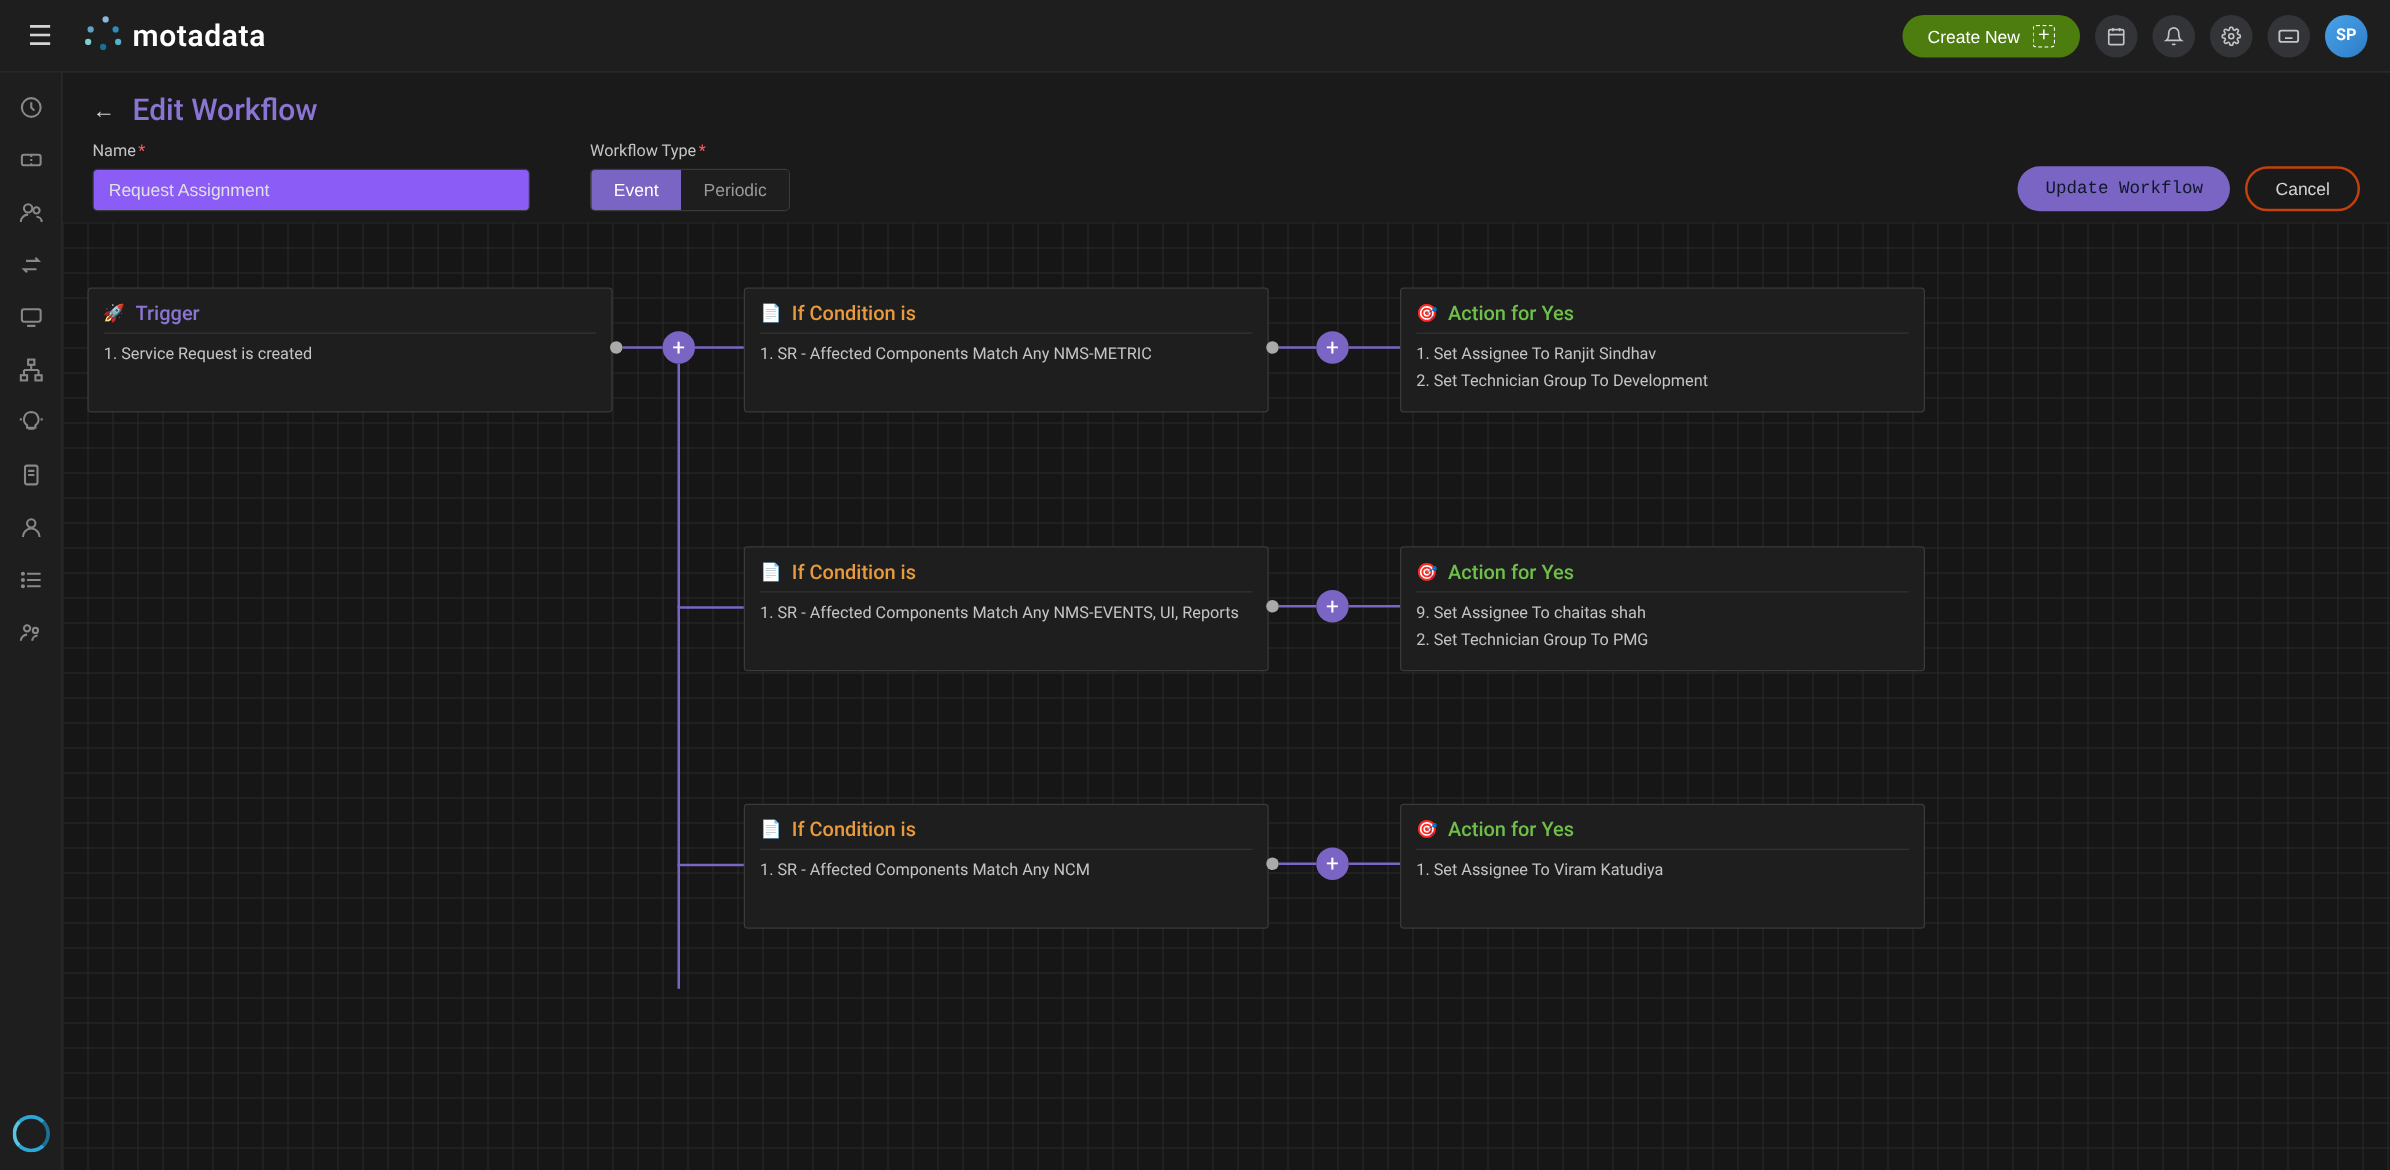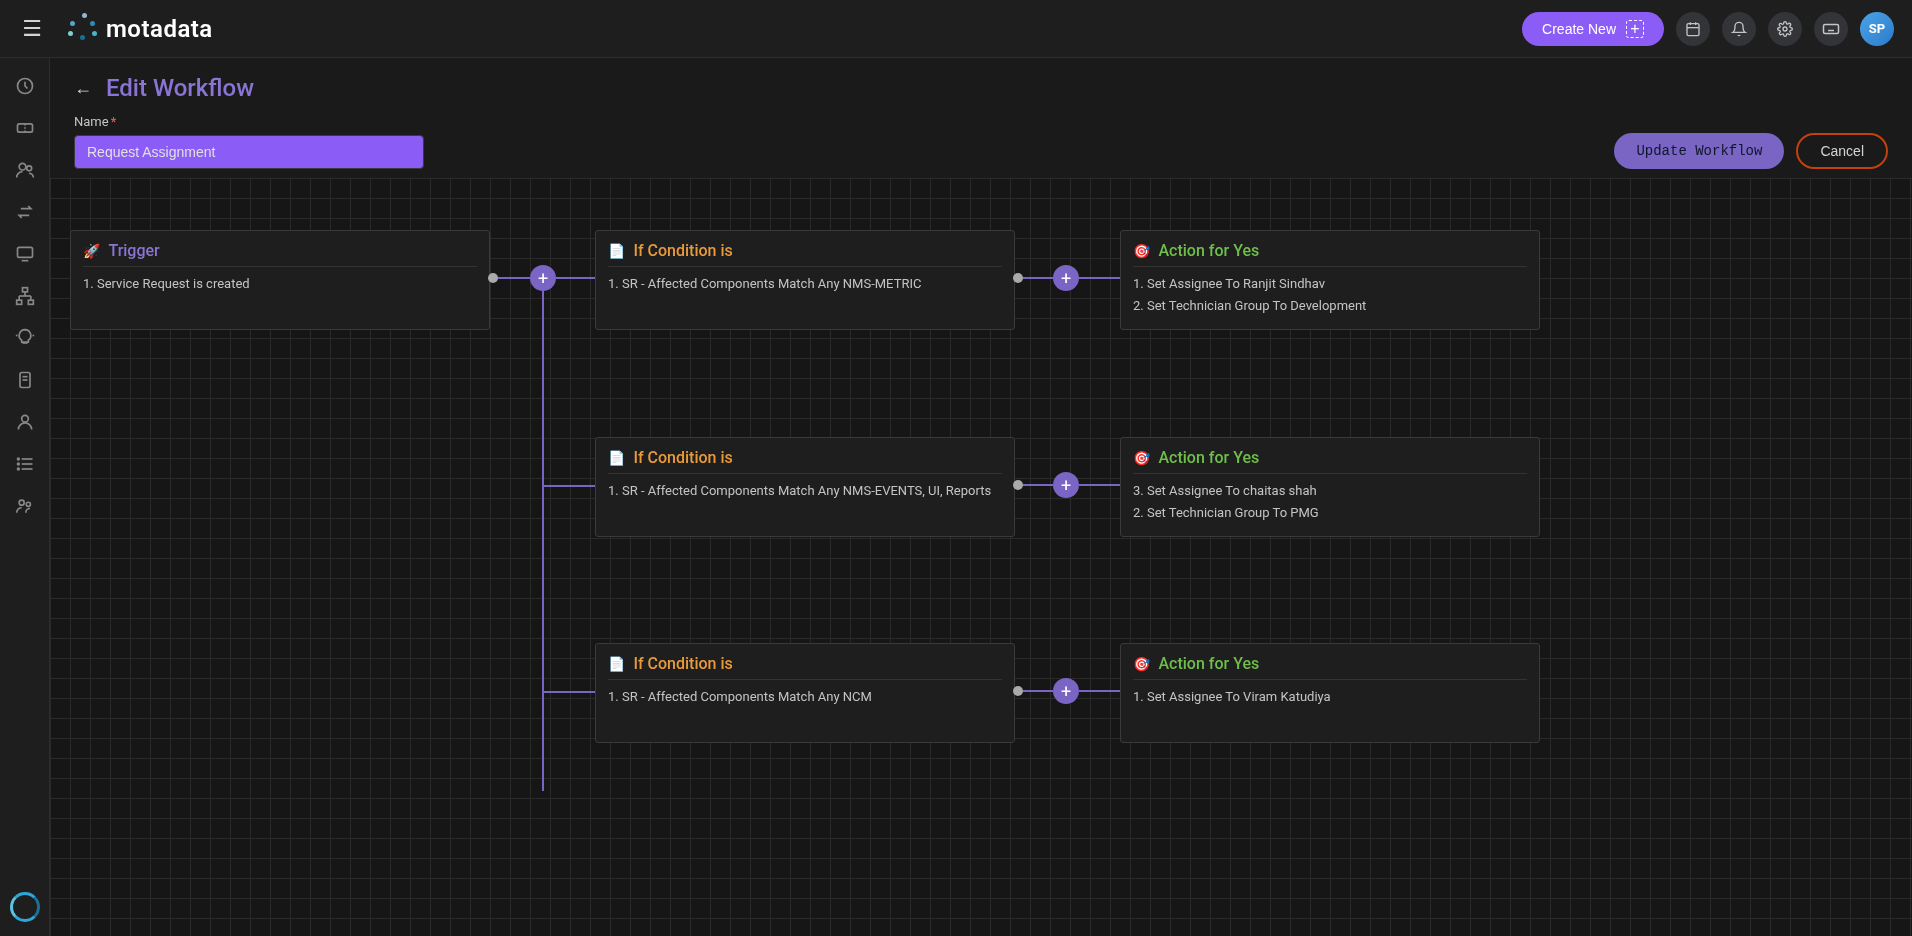--- a/index.html
+++ b/index.html
@@ -60,21 +60,21 @@
     margin-left: 6px;
     letter-spacing: 0.5px;
   }
   .header-right {
     margin-left: auto;
     display: flex;
     align-items: center;
     gap: 12px;
   }
   .btn-create {
-    background: #8b5cf6;
+    background: #4d7c0f;
     color: #fff;
     border: none;
     border-radius: 20px;
     padding: 8px 20px;
     font-size: 14px;
     display: flex;
     align-items: center;
     gap: 10px;
     cursor: pointer;
   }
@@ -435,20 +435,27 @@
   <div class="toolbar">
     <div class="page-title-row">
       <span class="back-arrow">←</span>
       <span class="page-title">Edit Workflow</span>
     </div>
     <div class="form-row">
       <div class="field">
         <label><span>Name</span><span class="req">*</span></label>
         <input class="text-input" value="Request Assignment" style="">
       </div>
+      <div class="field">
+        <label><span>Workflow Type</span><span class="req">*</span></label>
+        <div class="toggle-group">
+          <button class="toggle-btn active">Event</button>
+          <button class="toggle-btn">Periodic</button>
+        </div>
+      </div>
       <div class="action-buttons">
         <button class="btn-primary">Update Workflow</button>
         <button class="btn-secondary">Cancel</button>
       </div>
     </div>
   </div>
 
   <div class="canvas">
 
     <div class="node trigger" style="left:20px; top:52px;">
@@ -501,21 +508,21 @@
         <div>2. Set Technician Group To Development</div>
       </div>
     </div>
 
     <div class="node action" style="left:1070px; top:259px;">
       <div class="node-header">
         <span class="small-icon" style="color:#6fbf4a">🎯</span>
         <span>Action for Yes</span>
       </div>
       <div class="node-body">
-        <div>3. Set Assignee To chaitas shah</div>
+        <div>9. Set Assignee To chaitas shah</div>
         <div>2. Set Technician Group To PMG</div>
       </div>
     </div>
 
     <div class="node action" style="left:1070px; top:465px;">
       <div class="node-header">
         <span class="small-icon" style="color:#6fbf4a">🎯</span>
         <span>Action for Yes</span>
       </div>
       <div class="node-body">

